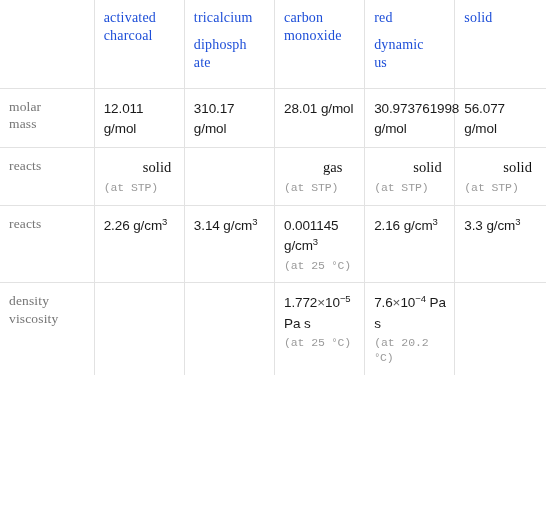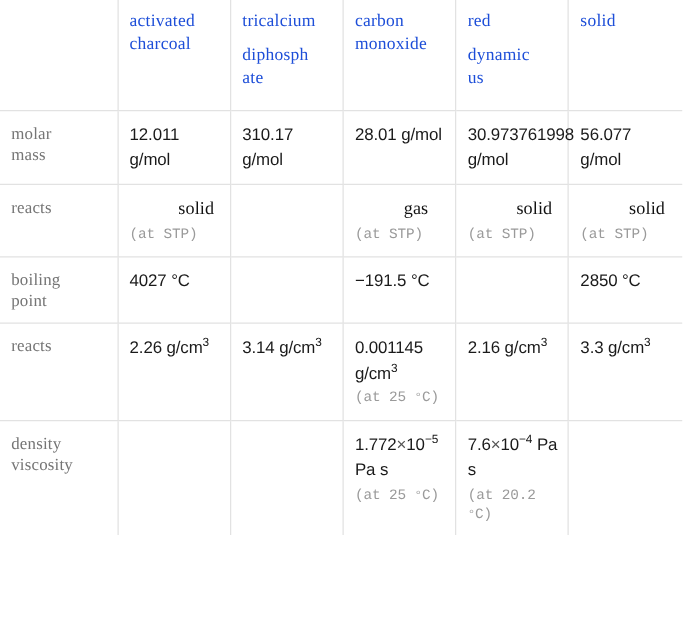--- a/index.html
+++ b/index.html
@@ -116,28 +116,20 @@
       </tr>
       <tr>
         <td class="row-label"><span>reacts</span></td>
         <td><span class="val-word">solid</span><span class="qualifier">(at STP)</span></td>
         <td></td>
         <td><span class="val-word">gas</span><span class="qualifier">(at STP)</span></td>
         <td><span class="val-word">solid</span><span class="qualifier">(at STP)</span></td>
         <td><span class="val-word">solid</span><span class="qualifier">(at STP)</span></td>
       </tr>
       <tr>
-        <td class="row-label"><span>boiling</span><br><span>point</span></td>
-        <td><span class="val-num">4027 °C</span></td>
-        <td></td>
-        <td><span class="val-num">−191.5 °C</span></td>
-        <td></td>
-        <td><span class="val-num">2850 °C</span></td>
-      </tr>
-      <tr>
         <td class="row-label"><span>reacts</span></td>
         <td><span class="val-num">2.26 g/cm<sup>3</sup></span></td>
         <td><span class="val-num">3.14 g/cm<sup>3</sup></span></td>
         <td><span class="val-num">0.001145 g/cm<sup>3</sup></span><span class="qualifier">(at 25 <span class="deg">°</span>C)</span></td>
         <td><span class="val-num">2.16 g/cm<sup>3</sup></span></td>
         <td><span class="val-num">3.3 g/cm<sup>3</sup></span></td>
       </tr>
       <tr>
         <td class="row-label"><span>density</span><br><span>viscosity</span></td>
         <td></td>

